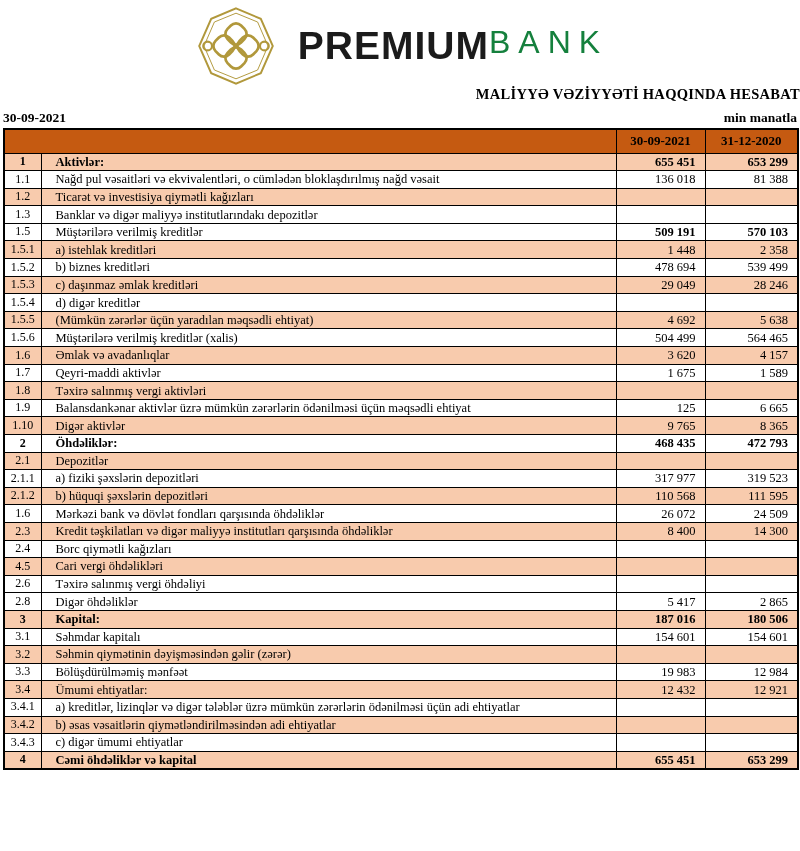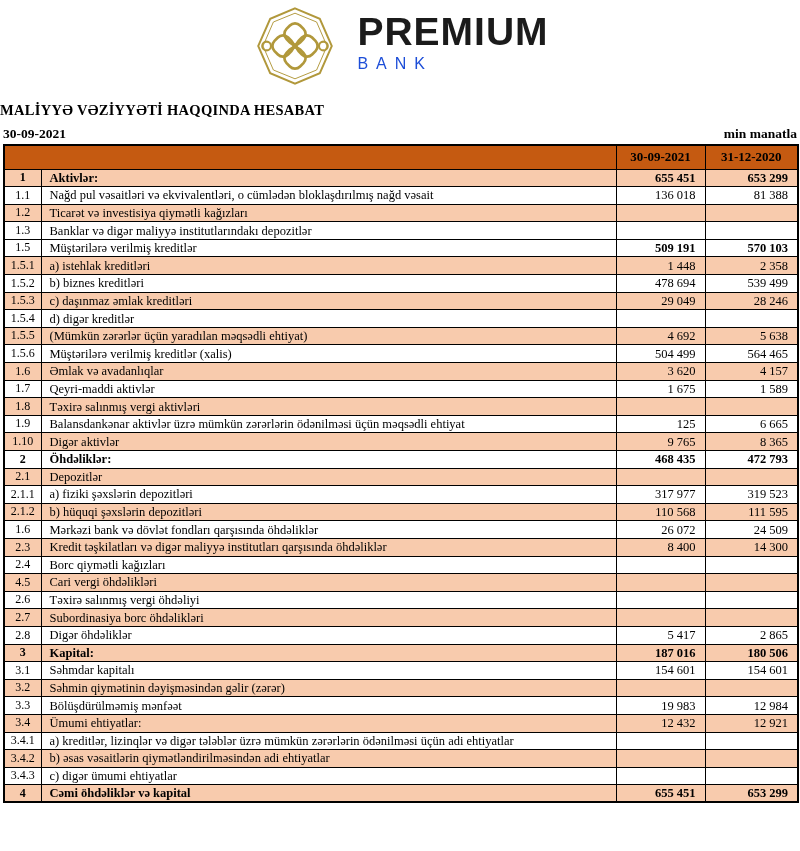--- a/index.html
+++ b/index.html
@@ -14,33 +14,33 @@
   body{
     width:800px;height:851px;background:#fff;overflow:hidden;
     font-family:"Liberation Serif", serif;color:#000;
   }
   
   .logo-row{
     display:flex;justify-content:center;align-items:center;
     padding-top:5px;height:86px;
   }
   .emblem{width:88px;height:80px;flex:0 0 auto;}
-  .brand-text{margin-left:18px;display:flex;flex-direction:column;align-items:flex-start;}
+  .brand-text{margin-left:18px;display:flex;flex-direction:row;align-items:flex-start;}
   .brand-top{
     font-family:"Liberation Sans", sans-serif;font-weight:800;
     font-size:39px;line-height:36px;letter-spacing:1px;color:#1b1b1b;
   }
   .brand-bottom{
     font-family:"Liberation Sans", sans-serif;font-weight:400;
-    font-size:16px;line-height:26px;letter-spacing:8px;color:#1d4ed8;margin-top:1px;
+    font-size:32px;line-height:26px;letter-spacing:8px;color:#15803d;margin-top:1px;
   }
   
   .page-title{
-    text-align:left;font-weight:bold;font-size:14.5px;
-    letter-spacing:0.3px;margin-top:16px;height:18px;
+    text-align:right;font-weight:bold;font-size:14.5px;
+    letter-spacing:0.3px;margin-top:0;height:18px;
   }
   .meta-row{
     display:flex;justify-content:space-between;align-items:flex-end;
     padding:0 3px;margin-top:2px;height:20px;
     font-weight:bold;font-size:13.5px;
   }
   
   table{
     border-collapse:collapse;table-layout:fixed;
     width:794px;margin:2px 3px 0 3px;
@@ -55,21 +55,21 @@
     padding:0;height:17.6px;line-height:1.12;
     font-size:12.5px;overflow:hidden;white-space:nowrap;
     background:var(--plain-bg);
   }
   thead td{
     background:var(--header-bg);
     font-weight:bold;text-align:center;font-size:13px;height:24px;
   }
   tr.shaded td{background:var(--shade-bg);}
   td.num{text-align:center;font-size:12px;}
-  td.label{padding-left:8px;}
+  td.label{padding-left:14px;}
   td.val{text-align:right;padding-right:9px;}
   .b{font-weight:bold;}
 </style>
 </head>
 <body>
 
 <div class="logo-row">
   <svg class="emblem" viewBox="0 0 100 100" fill="none" stroke="#B1983B">
     <path d="M50 3 L81 16 L96 50 L81 84 L50 97 L19 84 L4 50 L19 16 Z" stroke-width="2.4"></path>
     <path d="M50 9 L77 20 L90 50 L77 80 L50 91 L23 80 L10 50 L23 20 Z" stroke-width="1.2"></path>
@@ -253,26 +253,20 @@
         <td class="label">Cari vergi öhdəlikləri</td>
         <td class="val"></td>
         <td class="val"></td>
       </tr>
       <tr>
         <td class="num">2.6</td>
         <td class="label">Təxirə salınmış vergi öhdəliyi</td>
         <td class="val"></td>
         <td class="val"></td>
       </tr>
-      <tr class="shaded">
-        <td class="num">2.7</td>
-        <td class="label">Subordinasiya borc öhdəlikləri</td>
-        <td class="val"></td>
-        <td class="val"></td>
-      </tr>
       <tr>
         <td class="num">2.8</td>
         <td class="label">Digər öhdəliklər</td>
         <td class="val">5 417</td>
         <td class="val">2 865</td>
       </tr>
       <tr class="shaded">
         <td class="num b">3</td>
         <td class="label b">Kapital:</td>
         <td class="val b">187 016</td>

